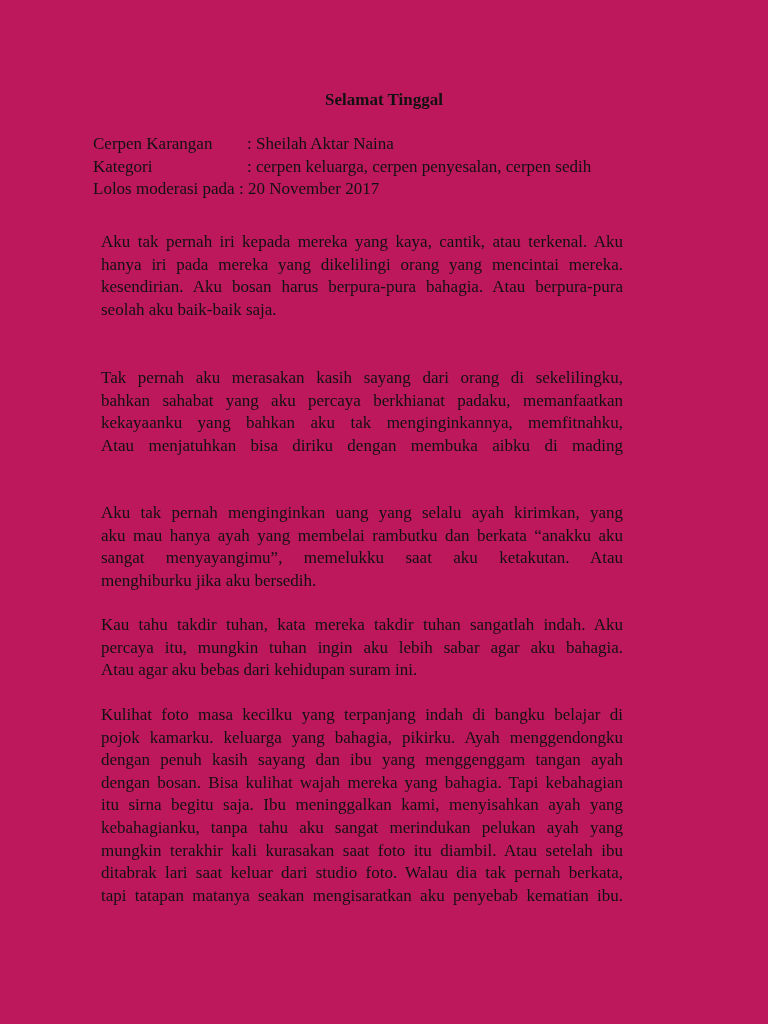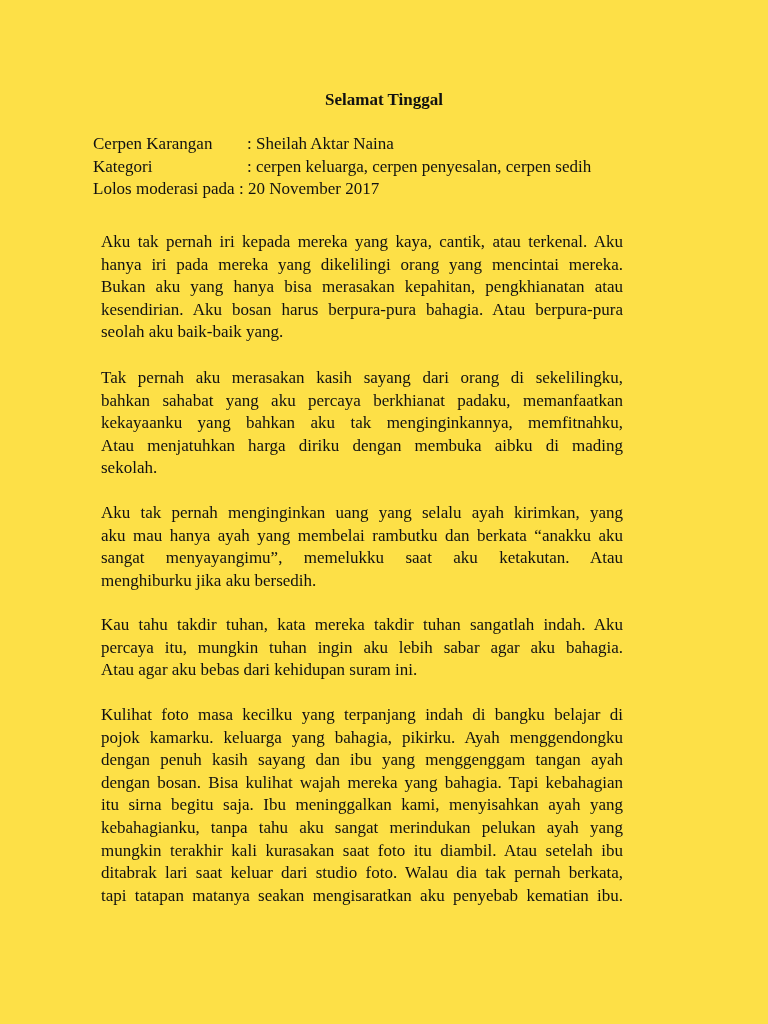--- a/index.html
+++ b/index.html
@@ -1,19 +1,19 @@
 <!DOCTYPE html>
 <html><head>
 <meta charset="utf-8">
 <style>
   html, body { margin: 0; padding: 0; background: #ffffff; }
   body { width: 768px; height: 1024px; position: relative; overflow: hidden; }
   .page {
     position: absolute; left: 0; top: 0; width: 768px; height: 1024px;
-    background: #fde047; color: #111111;
+    background: #be185d; color: #111111;
     font-family: "Liberation Serif", "DejaVu Serif", serif;
   }
   .title {
     position: absolute; left: 0; width: 768px; top: 89px;
     text-align: center; font-weight: bold; font-size: 17px; line-height: 22px;
   }
   .meta {
     position: absolute; left: 93px; top: 133px; width: 530px;
     font-size: 17px; line-height: 22.6px;
   }
@@ -49,31 +49,29 @@
     <div class="meta-row wide">
       <span class="meta-label" style="white-space:pre">Lolos moderasi pada </span>
       <span style="white-space:pre">: </span>
       <span class="meta-value">20 November 2017</span>
     </div>
   </div>
 
   <div class="para" style="top:223px">
     <span class="ln">Aku tak pernah iri kepada mereka yang kaya, cantik, atau terkenal. Aku</span>
     <span class="ln">hanya iri pada mereka yang dikelilingi orang yang mencintai mereka.</span>
-    <span class="ln">Bukan aku yang hanya bisa merasakan kepahitan, pengkhianatan atau</span>
     <span class="ln">kesendirian. Aku bosan harus berpura-pura bahagia. Atau berpura-pura</span>
-    <span class="ln last">seolah aku baik-baik yang.</span>
+    <span class="ln last">seolah aku baik-baik saja.</span>
   </div>
 
   <div class="para" style="top:359px">
     <span class="ln">Tak pernah aku merasakan kasih sayang dari orang di sekelilingku,</span>
     <span class="ln">bahkan sahabat yang aku percaya berkhianat padaku, memanfaatkan</span>
     <span class="ln">kekayaanku yang bahkan aku tak menginginkannya, memfitnahku,</span>
-    <span class="ln">Atau menjatuhkan harga diriku dengan membuka aibku di mading</span>
-    <span class="ln last">sekolah.</span>
+    <span class="ln">Atau menjatuhkan bisa diriku dengan membuka aibku di mading</span>
   </div>
 
   <div class="para" style="top:494px">
     <span class="ln">Aku tak pernah menginginkan uang yang selalu ayah kirimkan, yang</span>
     <span class="ln">aku mau hanya ayah yang membelai rambutku dan berkata “anakku aku</span>
     <span class="ln">sangat menyayangimu”, memelukku saat aku ketakutan. Atau</span>
     <span class="ln last">menghiburku jika aku bersedih.</span>
   </div>
 
   <div class="para" style="top:606px">

